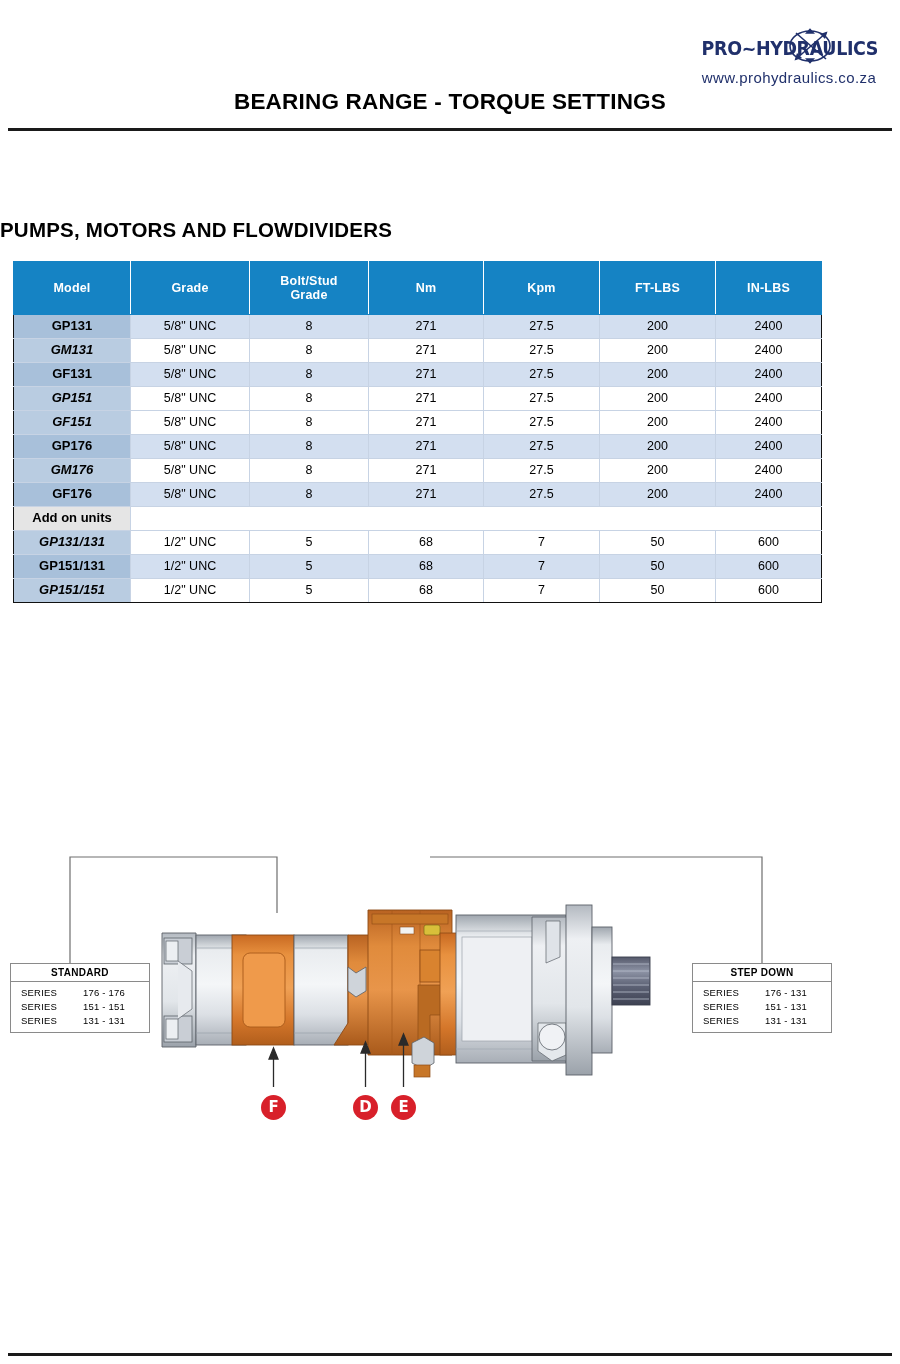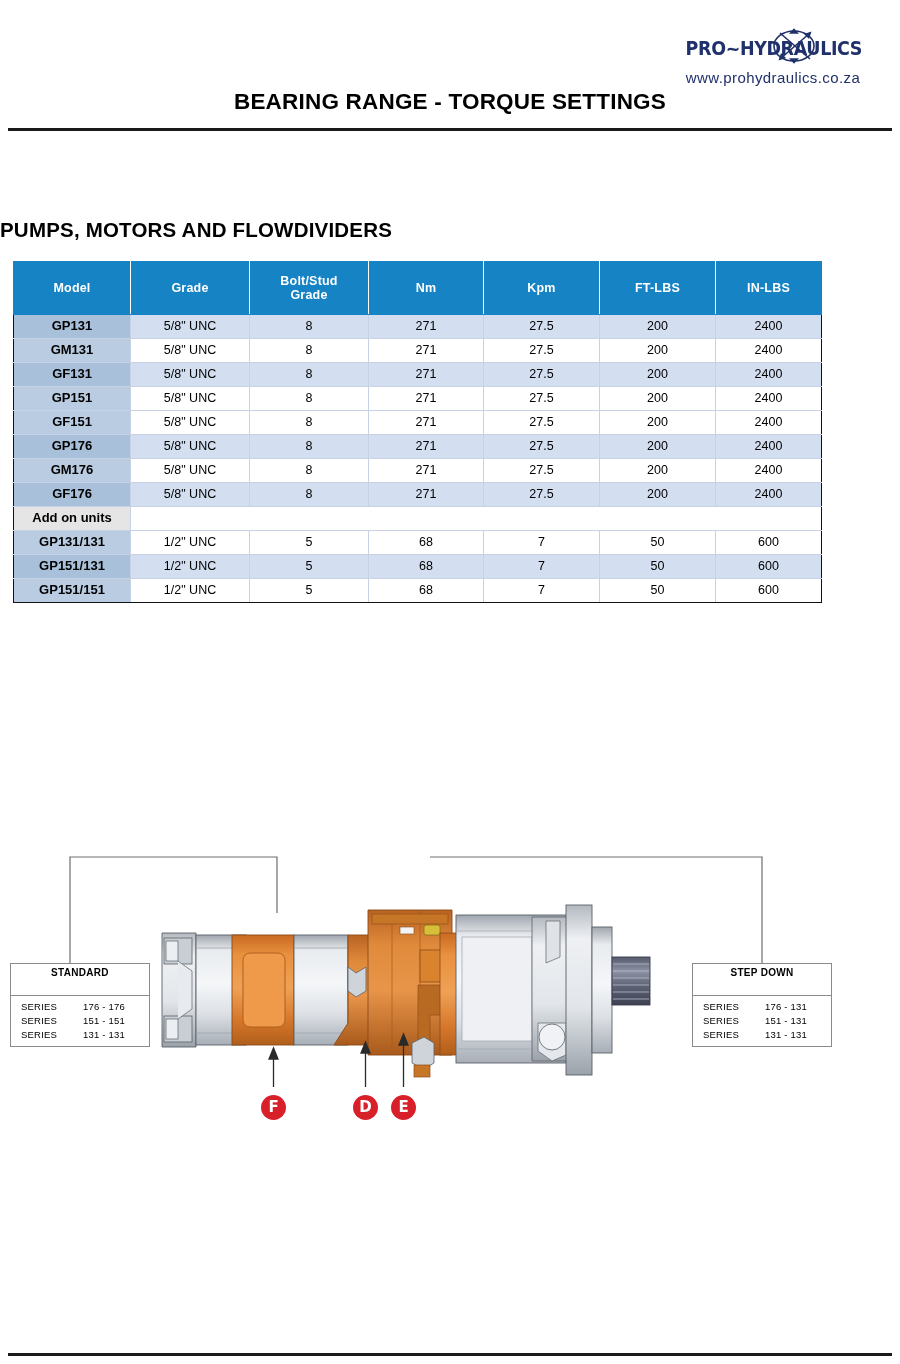--- a/index.html
+++ b/index.html
@@ -13,21 +13,21 @@
     position: relative;
     font-family: "Liberation Sans", sans-serif;
     color: #000;
     overflow: hidden;
   }
 
   
   #logo-block {
     position: absolute;
     top: 28px;
-    right: 32px;
+    right: 16px;
     width: 190px;
     text-align: center;
   }
   #logo-mark {
     position: relative;
     height: 40px;
     width: 190px;
   }
   #logo-wordmark {
     position: absolute;
@@ -123,21 +123,21 @@
   }
   #torque-table thead th:last-child { border-right: 1px solid #1583c4; }
   #torque-table thead th .hdr2 { display: block; }
 
   #torque-table td.model {
     font-weight: bold;
     font-size: 13px;
     border-left: 1.5px solid #111;
   }
   #torque-table tr.odd  td.model { background: #a8c0da; }
-  #torque-table tr.even td.model { background: #b9cce1; }
+  #torque-table tr.even td.model { background: #b9cce1; font-style: italic; }
   #torque-table tr.odd  td.val   { background: #d3dff0; }
   #torque-table tr.even td.val   { background: #ffffff; }
   #torque-table tr.addon td.model { background: #e5e5e5; }
   #torque-table tr.addon td.blank {
     background: #ffffff;
     border-left: 1px solid #c7d3e4;
   }
   #torque-table td:last-child { border-right: 1.5px solid #111; }
   #torque-table tr:last-child td { border-bottom: 1.5px solid #111; }
 
@@ -157,21 +157,21 @@
     background: #ffffff;
     width: 138px;
     font-size: 9.5px;
   }
   #series-box-standard { left: 10px; top: 963px; }
   #series-box-stepdown { left: 692px; top: 963px; }
   .series-box .sb-title {
     text-align: center;
     font-weight: bold;
     font-size: 10px;
-    padding: 3px 0 17px;
+    padding: 3px 0 3px;
     border-bottom: 1px solid #8a8a8a;
     letter-spacing: 0.3px;
   }
   .series-box .sb-body { padding: 4px 0 5px; }
   .series-row {
     display: flex;
     padding: 0 10px;
     line-height: 1.45;
     font-size: 9.5px;
     letter-spacing: 0.2px;

